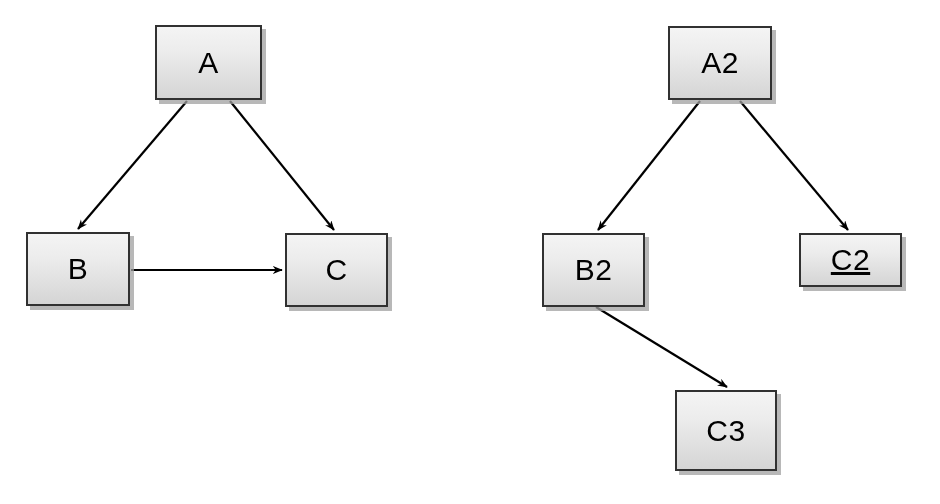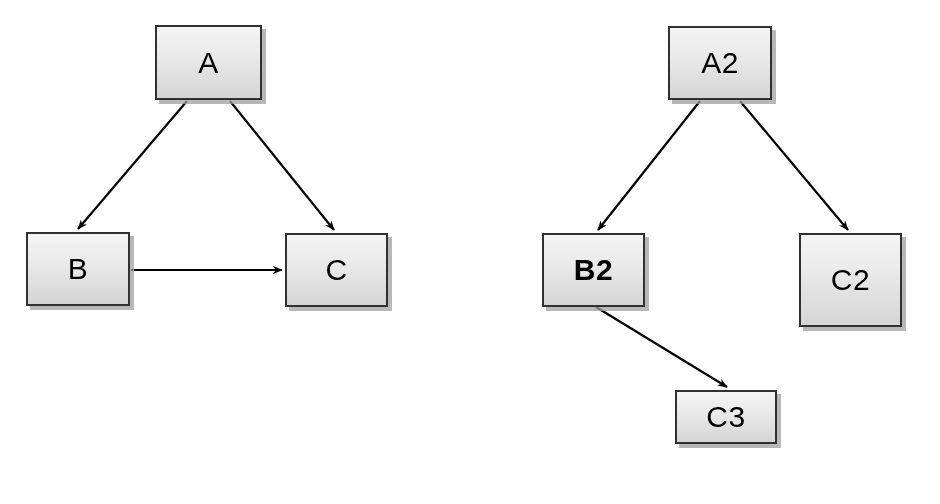--- a/index.html
+++ b/index.html
@@ -73,24 +73,24 @@
       </div>
       <div class="node" style="left: 26px; top: 232px; width: 104px; height: 74px;">
         <span class="node-label">B</span>
       </div>
       <div class="node" style="left: 285px; top: 233px; width: 103px; height: 74px;">
         <span class="node-label">C</span>
       </div>
       <div class="node" style="left: 668px; top: 26px; width: 104px; height: 74px; align-items: center;">
         <span class="node-label">A2</span>
       </div>
-      <div class="node" style="left: 542px; top: 233px; width: 103px; height: 74px; font-weight: bold;">
+      <div class="node" style="left: 542px; top: 233px; width: 103px; height: 74px;">
         <span class="node-label">B2</span>
       </div>
-      <div class="node" style="left: 799px; top: 233px; width: 103px; height: 94px;">
+      <div class="node" style="left: 799px; top: 233px; width: 103px; height: 54px; text-decoration: underline;">
         <span class="node-label">C2</span>
       </div>
-      <div class="node" style="left: 675px; top: 390px; width: 102px; height: 54px;">
+      <div class="node" style="left: 675px; top: 390px; width: 102px; height: 81px;">
         <span class="node-label">C3</span>
       </div>
     </div>
 
 </div>
 
 </body></html>

